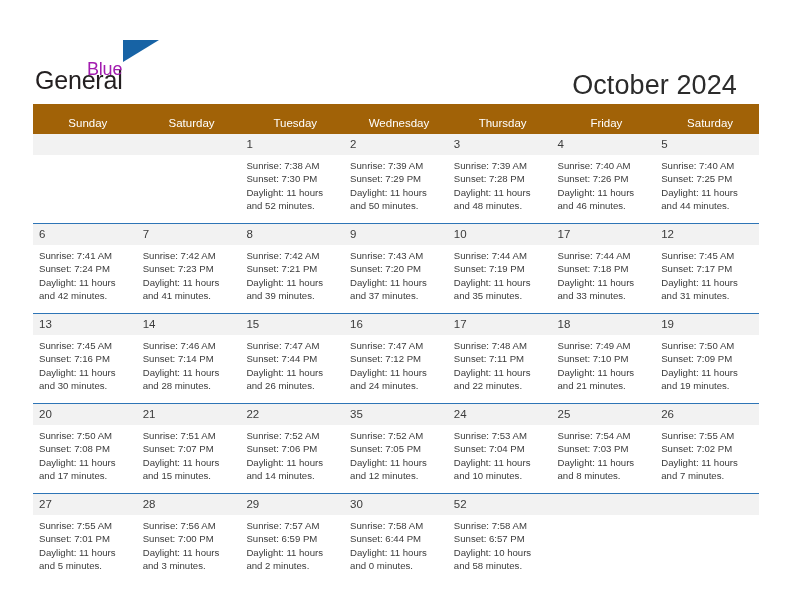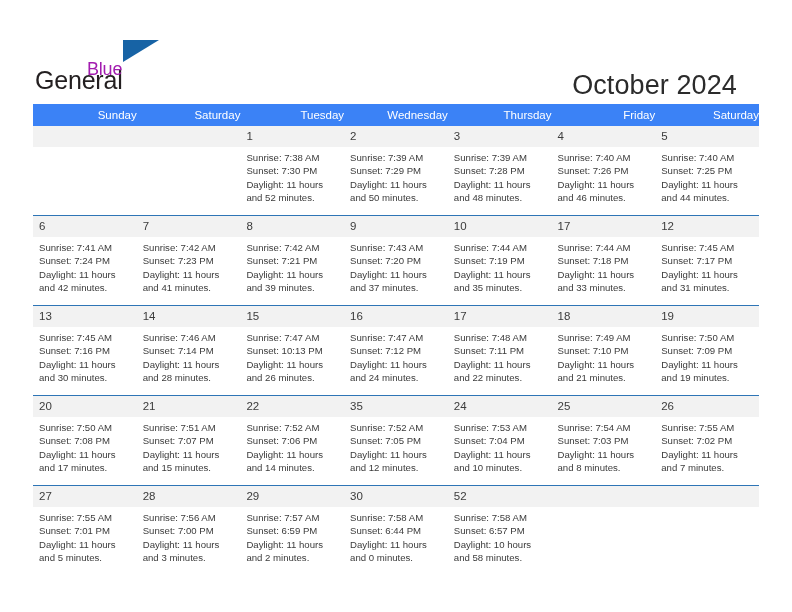--- a/index.html
+++ b/index.html
@@ -93,26 +93,26 @@
   
   .calendar {
     position: absolute;
     left: 33px;
     top: 104px;
     width: 726px;
     border-collapse: collapse;
     table-layout: fixed;
   }
   .calendar th {
-    background: #3b82f6;
+    background: #a16207;
     color: #ffffff;
     font-size: 11.5px;
     font-weight: normal;
-    text-align: right;
-    padding: 5px 0 5px 6px;
+    text-align: center;
+    padding: 13px 0 5px 6px;
     height: 11px;
     line-height: 12px;
     border: none;
   }
   .calendar td {
     vertical-align: top;
     padding: 0;
     border: none;
     border-top: 1px solid #2e75b6;
     height: 89px;
@@ -299,21 +299,21 @@
             <div class="details">
               <div>Sunrise: 7:46 AM</div>
               <div>Sunset: 7:14 PM</div>
               <div class="daylight">Daylight: 11 hours and 28 minutes.</div>
             </div>
           </td>
           <td>
             <div class="daynum">15</div>
             <div class="details">
               <div>Sunrise: 7:47 AM</div>
-              <div>Sunset: 10:13 PM</div>
+              <div>Sunset: 7:44 PM</div>
               <div class="daylight">Daylight: 11 hours and 26 minutes.</div>
             </div>
           </td>
           <td>
             <div class="daynum">16</div>
             <div class="details">
               <div>Sunrise: 7:47 AM</div>
               <div>Sunset: 7:12 PM</div>
               <div class="daylight">Daylight: 11 hours and 24 minutes.</div>
             </div>

